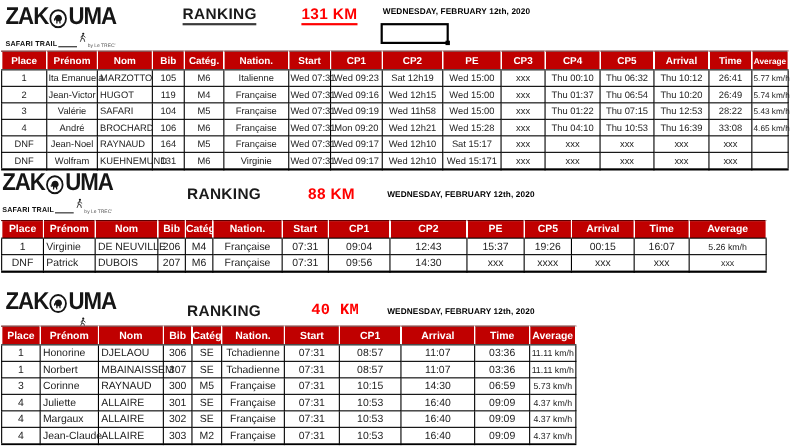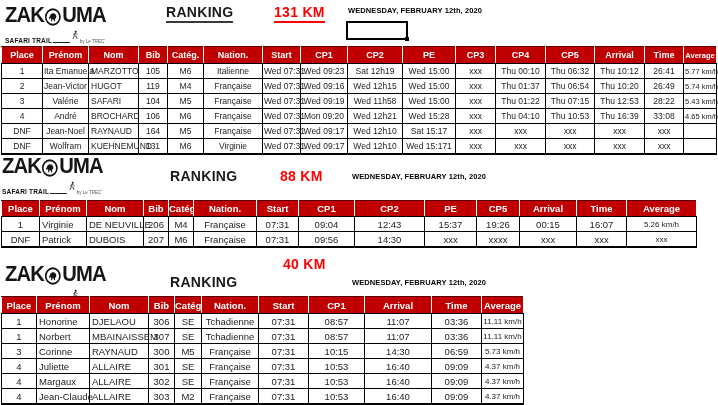--- a/index.html
+++ b/index.html
@@ -346,21 +346,21 @@
       <span>
         <svg viewBox="0 0 12 14" width="8" height="10">
           <circle cx="7" cy="2" r="1.5" fill="#151515"></circle>
           <path d="M6.5 4 L5 8 L3 13 M5 8 L8 9 L9 13 M6.5 4 L10 7 M6.5 4 L3.5 6.5" stroke="#151515" stroke-width="1.1" fill="none"></path>
         </svg>
       </span>
       <span class="by">by Le TREC'</span>
     </div>
   </div>
   <div class="abs ranking-title" style="left:170px;top:274px;">RANKING</div>
-  <div class="abs distance" style="left:283px;top:256px;">40 KM</div>
+  <div class="abs distance" style="left:283px;top:274px;font-family:Liberation Mono, monospace;">40 KM</div>
   <div class="abs date" style="left:352px;top:278px;">WEDNESDAY, FEBRUARY 12th, 2020</div>
   <table class="abs t3" style="left: 1px; top: 296px; width: 522px;">
       <colgroup>
         <col style="width: 35px;">
         <col style="width: 53px;">
         <col style="width: 59px;">
         <col style="width: 26px;">
         <col style="width: 27px;">
         <col style="width: 57px;">
         <col style="width: 50px;">

